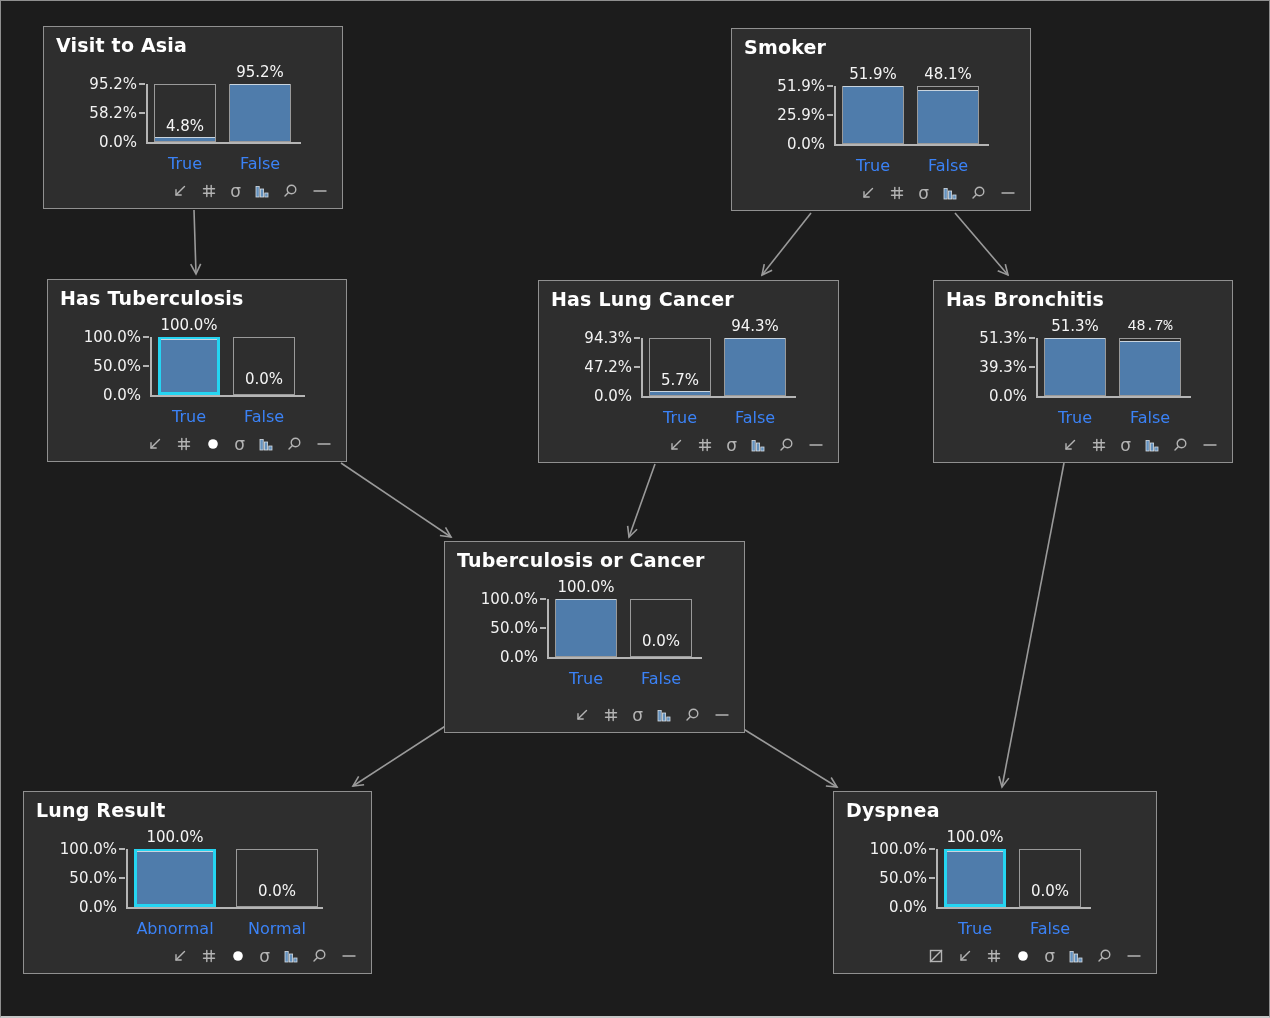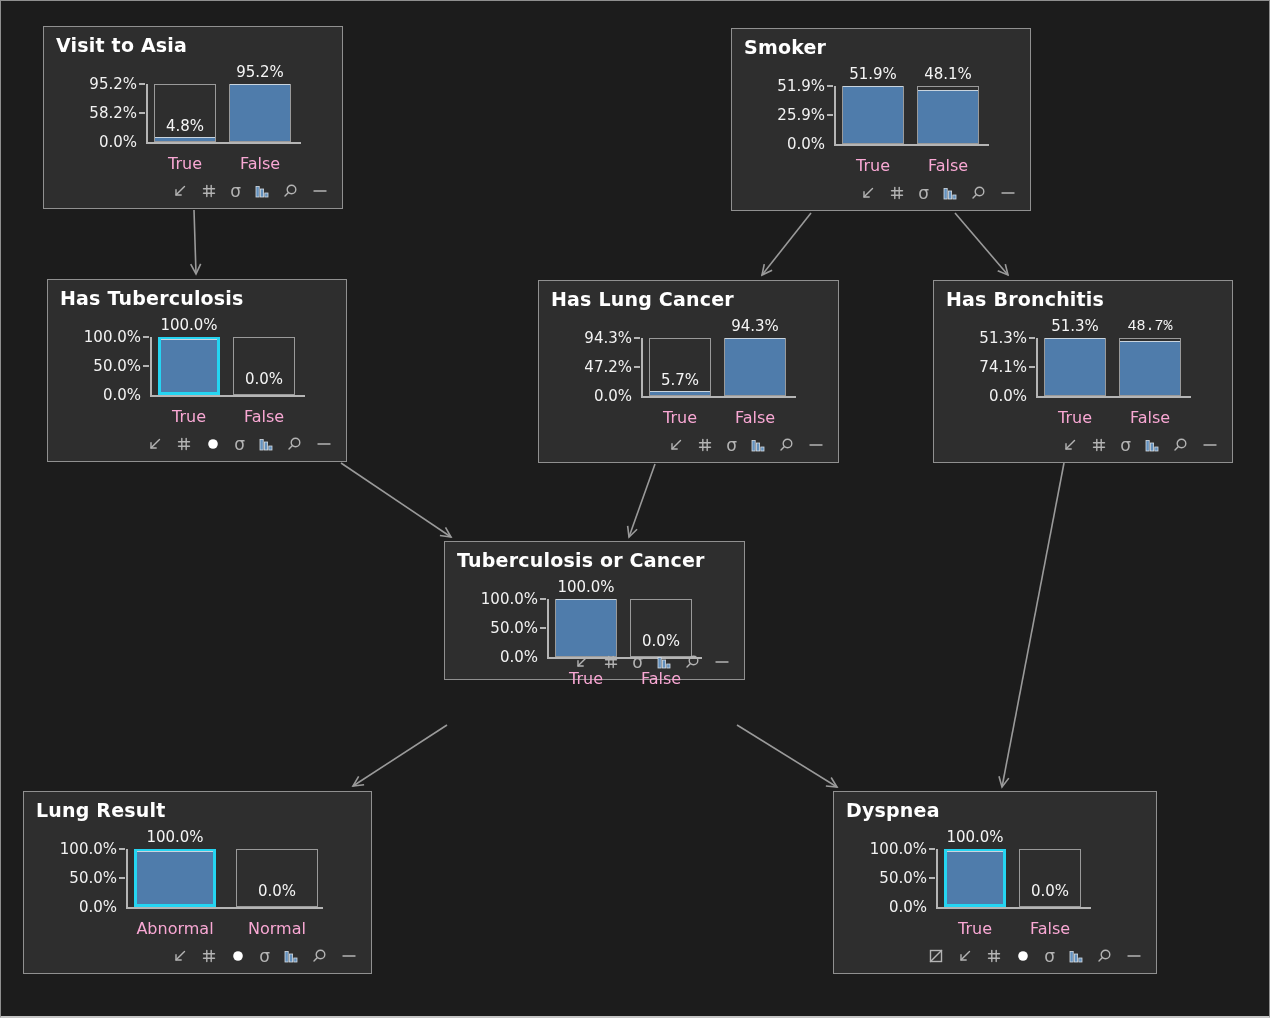--- a/index.html
+++ b/index.html
@@ -46,21 +46,21 @@
     position:absolute;left:0;right:0;bottom:0;
     background:#4f7cab;
     border-top:1px solid #c9d4de;
   }
   .val-label{
     position:absolute;transform:translateX(-50%);
     font-size:15px;color:#f5f5f5;white-space:nowrap;
   }
   .cat-label{
     position:absolute;transform:translateX(-50%);
-    font-size:16px;color:#f9a8d4;white-space:nowrap;
+    font-size:16px;color:#3b82f6;white-space:nowrap;
   }
   .node-toolbar{
     position:absolute;right:14px;bottom:7px;
     display:flex;align-items:center;gap:13px;height:20px;
   }
   .tb-icon{display:inline-flex;align-items:center;justify-content:center;cursor:pointer;}
   .tb-icon svg{display:block;}
   .sigma-glyph{font-size:17px;color:#b4b4b4;line-height:16px;}
 </style>
 </head>
@@ -326,21 +326,21 @@
           </svg>
         </span>
       </div>
   <div class="tick" style="left: 95px; top: 56px;"></div>
       <div class="tick" style="left: 95px; top: 85px;"></div>
     </div>
     <div class="bn-node" style="left: 932px; top: 279px; width: 300px; height: 183px;">
     <div class="bn-title">Has Bronchitis</div>
     <div class="y-labels" style="left: 0px; top: 0px; width: 100px; height: 183px;">
         <div class="y-label" style="top: 57px;">51.3%</div>
-        <div class="y-label" style="top: 86px;">74.1%</div>
+        <div class="y-label" style="top: 86px;">39.3%</div>
         <div class="y-label" style="top: 115px;">0.0%</div>
       </div>
     <div class="plot" style="left: 102px; top: 57px; width: 153px; height: 58px;">
         <div class="bar-box" style="left: 6px; width: 62px;">
           <div class="bar-fill" style="height: 100%;"></div>
         </div>
         <div class="val-label" style="left: 37px; bottom: calc(100% + 3px);">51.3%</div>
         <div class="cat-label" style="left: 37px; top: calc(100% + 12px);">True</div>
         <div class="bar-box" style="left: 81px; width: 62px;">
           <div class="bar-fill" style="height: 94.9318%;"></div>
@@ -383,21 +383,21 @@
         </span>
         <span class="tb-icon">
           <svg width="16" height="16" viewBox="0 0 16 16">
             <line x1="2" y1="8" x2="14" y2="8" stroke="#b4b4b4" stroke-width="1.4" fill="none" stroke-linecap="round"></line>
           </svg>
         </span>
       </div>
   <div class="tick" style="left: 95px; top: 56px;"></div>
       <div class="tick" style="left: 95px; top: 85px;"></div>
     </div>
-    <div class="bn-node" style="left: 443px; top: 540px; width: 301px; height: 139px;">
+    <div class="bn-node" style="left: 443px; top: 540px; width: 301px; height: 192px;">
     <div class="bn-title">Tuberculosis or Cancer</div>
     <div class="y-labels" style="left: 0px; top: 0px; width: 100px; height: 183px;">
         <div class="y-label" style="top: 57px;">100.0%</div>
         <div class="y-label" style="top: 86px;">50.0%</div>
         <div class="y-label" style="top: 115px;">0.0%</div>
       </div>
     <div class="plot" style="left: 102px; top: 57px; width: 153px; height: 58px;">
         <div class="bar-box" style="left: 6px; width: 62px;">
           <div class="bar-fill" style="height: 100%;"></div>
         </div>

